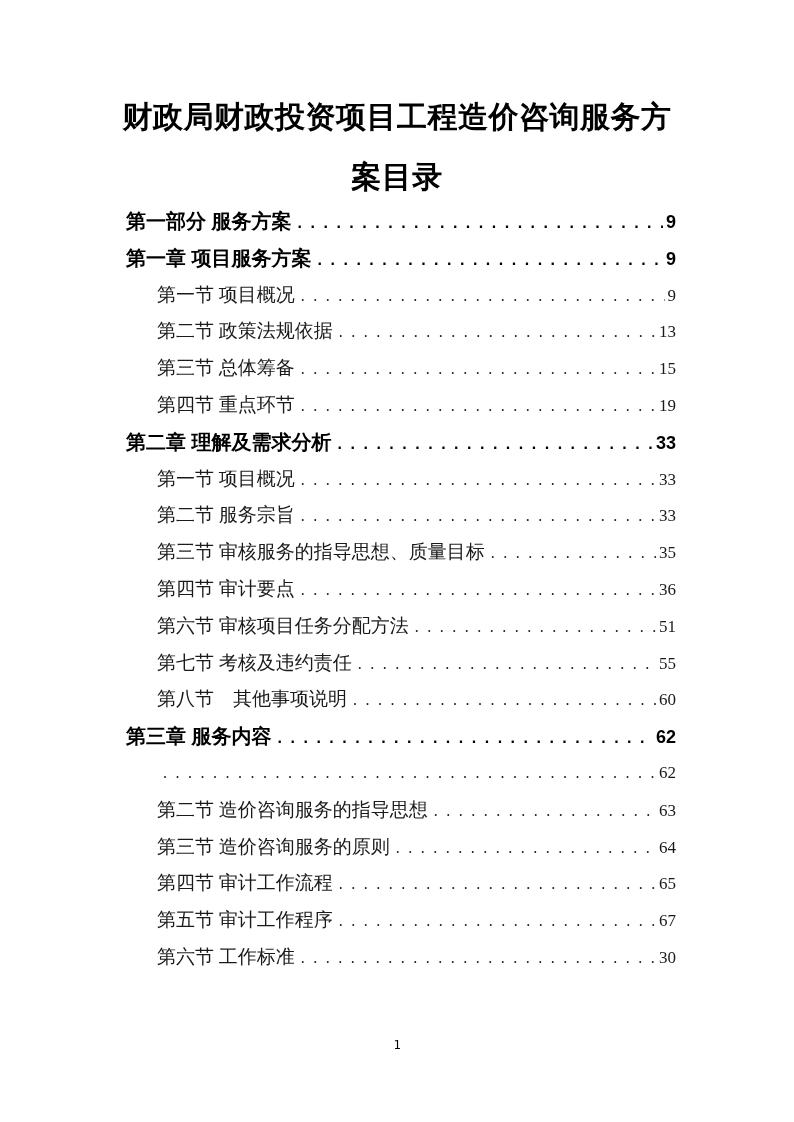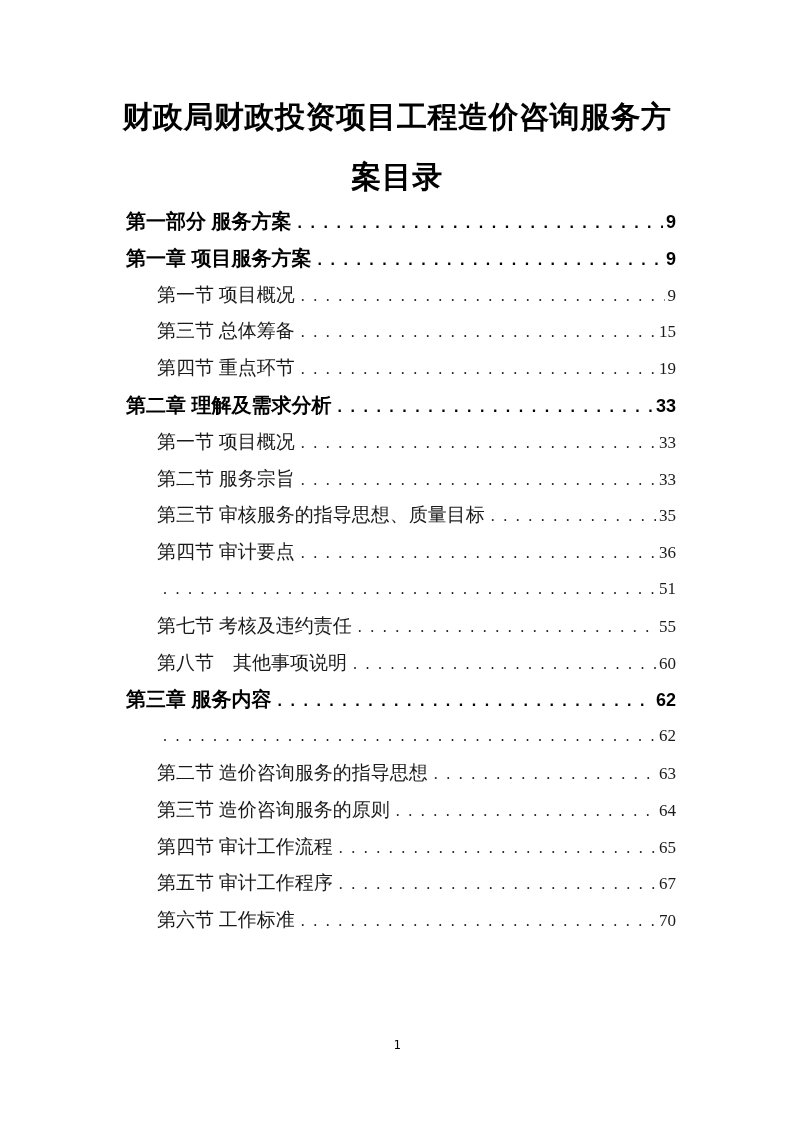--- a/index.html
+++ b/index.html
@@ -104,20 +104,25 @@
         <span class="toc-label">第一章 项目服务方案</span>
         <span class="toc-dots"></span>
         <span class="toc-page">9</span>
       </div>
       <div class="toc-row lvl-section">
         <span class="toc-label">第一节 项目概况</span>
         <span class="toc-dots"></span>
         <span class="toc-page">9</span>
       </div>
       <div class="toc-row lvl-section">
+        <span class="toc-label">第二节 政策法规依据</span>
+        <span class="toc-dots"></span>
+        <span class="toc-page">13</span>
+      </div>
+      <div class="toc-row lvl-section">
         <span class="toc-label">第三节 总体筹备</span>
         <span class="toc-dots"></span>
         <span class="toc-page">15</span>
       </div>
       <div class="toc-row lvl-section">
         <span class="toc-label">第四节 重点环节</span>
         <span class="toc-dots"></span>
         <span class="toc-page">19</span>
       </div>
       <div class="toc-row lvl-chapter">
@@ -139,20 +144,21 @@
         <span class="toc-label">第三节 审核服务的指导思想、质量目标</span>
         <span class="toc-dots"></span>
         <span class="toc-page">35</span>
       </div>
       <div class="toc-row lvl-section">
         <span class="toc-label">第四节 审计要点</span>
         <span class="toc-dots"></span>
         <span class="toc-page">36</span>
       </div>
       <div class="toc-row lvl-section">
+        <span class="toc-label">第六节 审核项目任务分配方法</span>
         <span class="toc-dots"></span>
         <span class="toc-page">51</span>
       </div>
       <div class="toc-row lvl-section">
         <span class="toc-label">第七节 考核及违约责任</span>
         <span class="toc-dots"></span>
         <span class="toc-page">55</span>
       </div>
       <div class="toc-row lvl-section">
         <span class="toc-label">第八节　其他事项说明</span>
@@ -184,19 +190,19 @@
         <span class="toc-page">65</span>
       </div>
       <div class="toc-row lvl-section">
         <span class="toc-label">第五节 审计工作程序</span>
         <span class="toc-dots"></span>
         <span class="toc-page">67</span>
       </div>
       <div class="toc-row lvl-section">
         <span class="toc-label">第六节 工作标准</span>
         <span class="toc-dots"></span>
-        <span class="toc-page">70</span>
+        <span class="toc-page">30</span>
       </div>
     </div>
 
   <div class="page-footer">1</div>
 
 </div>
 
 </body></html>

